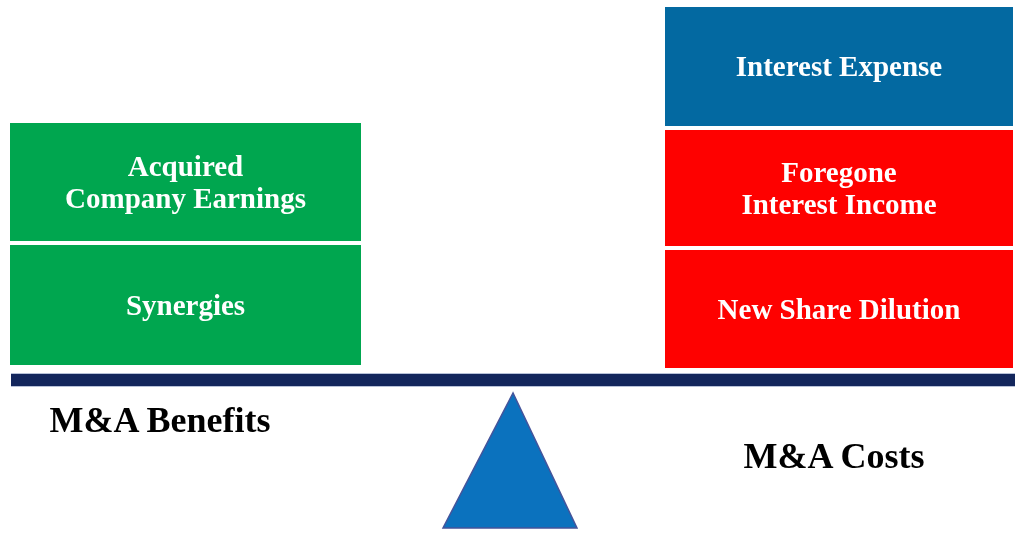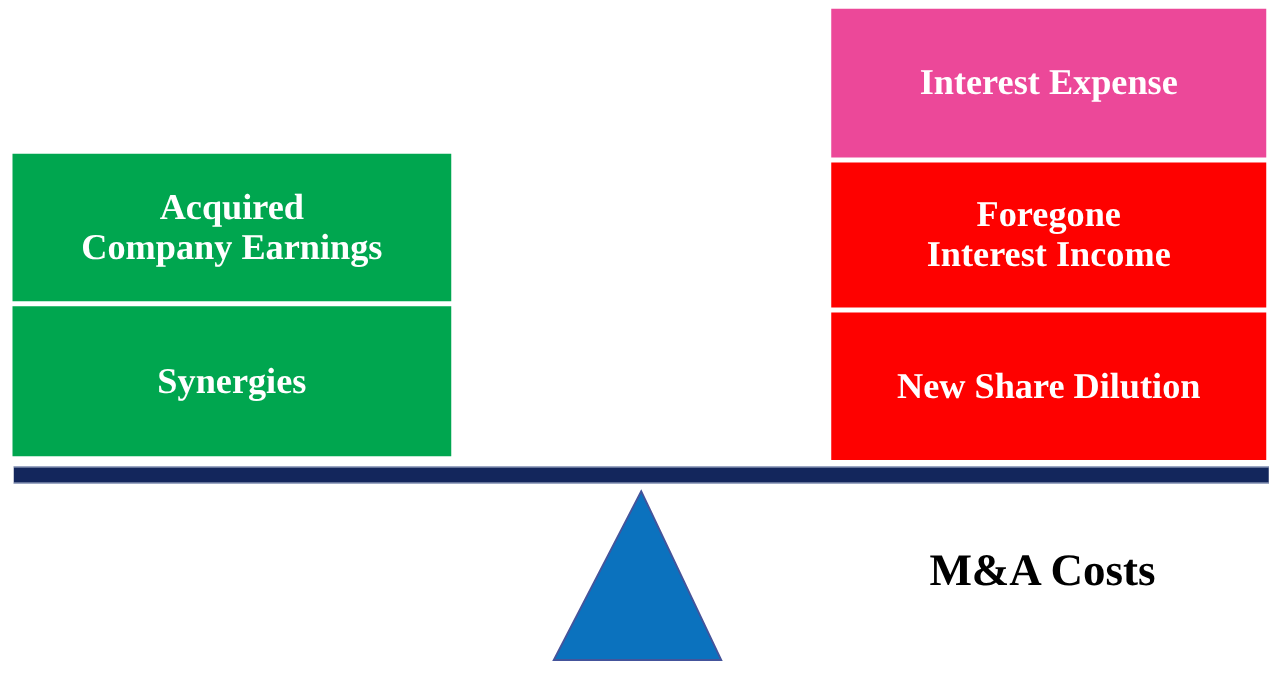--- a/index.html
+++ b/index.html
@@ -73,35 +73,36 @@
 
   <div class="box" id="benefit-box-2" style="background: rgb(0, 166, 79);">
     <span style="color: rgb(255, 255, 255);">Synergies</span>
   </div>
 
   <div class="box" id="benefit-box-1" style="background: rgb(0, 166, 79);">
     <span style="color: rgb(255, 255, 255);">Acquired</span>
     <span style="color: rgb(255, 255, 255);">Company Earnings</span>
   </div>
 
-  <div class="box" id="cost-box-1" style="background: #ec4899;">
+  <div class="box" id="cost-box-1" style="background: #0369a1;">
     <span style="color: rgb(255, 255, 255);">Interest Expense</span>
   </div>
 
   <div class="box" id="cost-box-3" style="background: rgb(254, 1, 0);">
     <span style="color: rgb(255, 255, 255);">New Share Dilution</span>
   </div>
 
   <div class="box" id="cost-box-2" style="background: rgb(254, 1, 0);">
     <span style="color: rgb(255, 255, 255);">Foregone</span>
     <span style="color: rgb(255, 255, 255);">Interest Income</span>
   </div>
 
   <div class="beam" style="background: rgb(19, 38, 92);"></div>
 
   <svg class="fulcrum" viewBox="0 0 140 140">
     <polygon points="73,3 3,138 137,138" fill="#0B72BE" style="stroke: rgb(68, 84, 155);"></polygon>
   </svg>
 
+  <div class="side-label" id="benefits-label" style="color: rgb(0, 0, 0);">M&amp;A Benefits</div>
 
   <div class="side-label" id="costs-label" style="color: rgb(0, 0, 0);">M&amp;A Costs</div>
 
 </div>
 
 </body></html>

